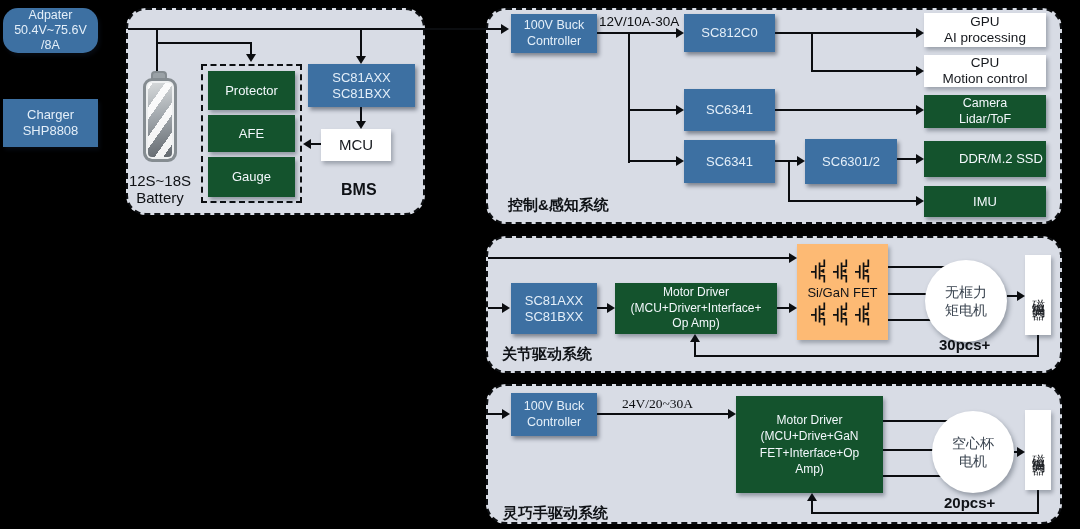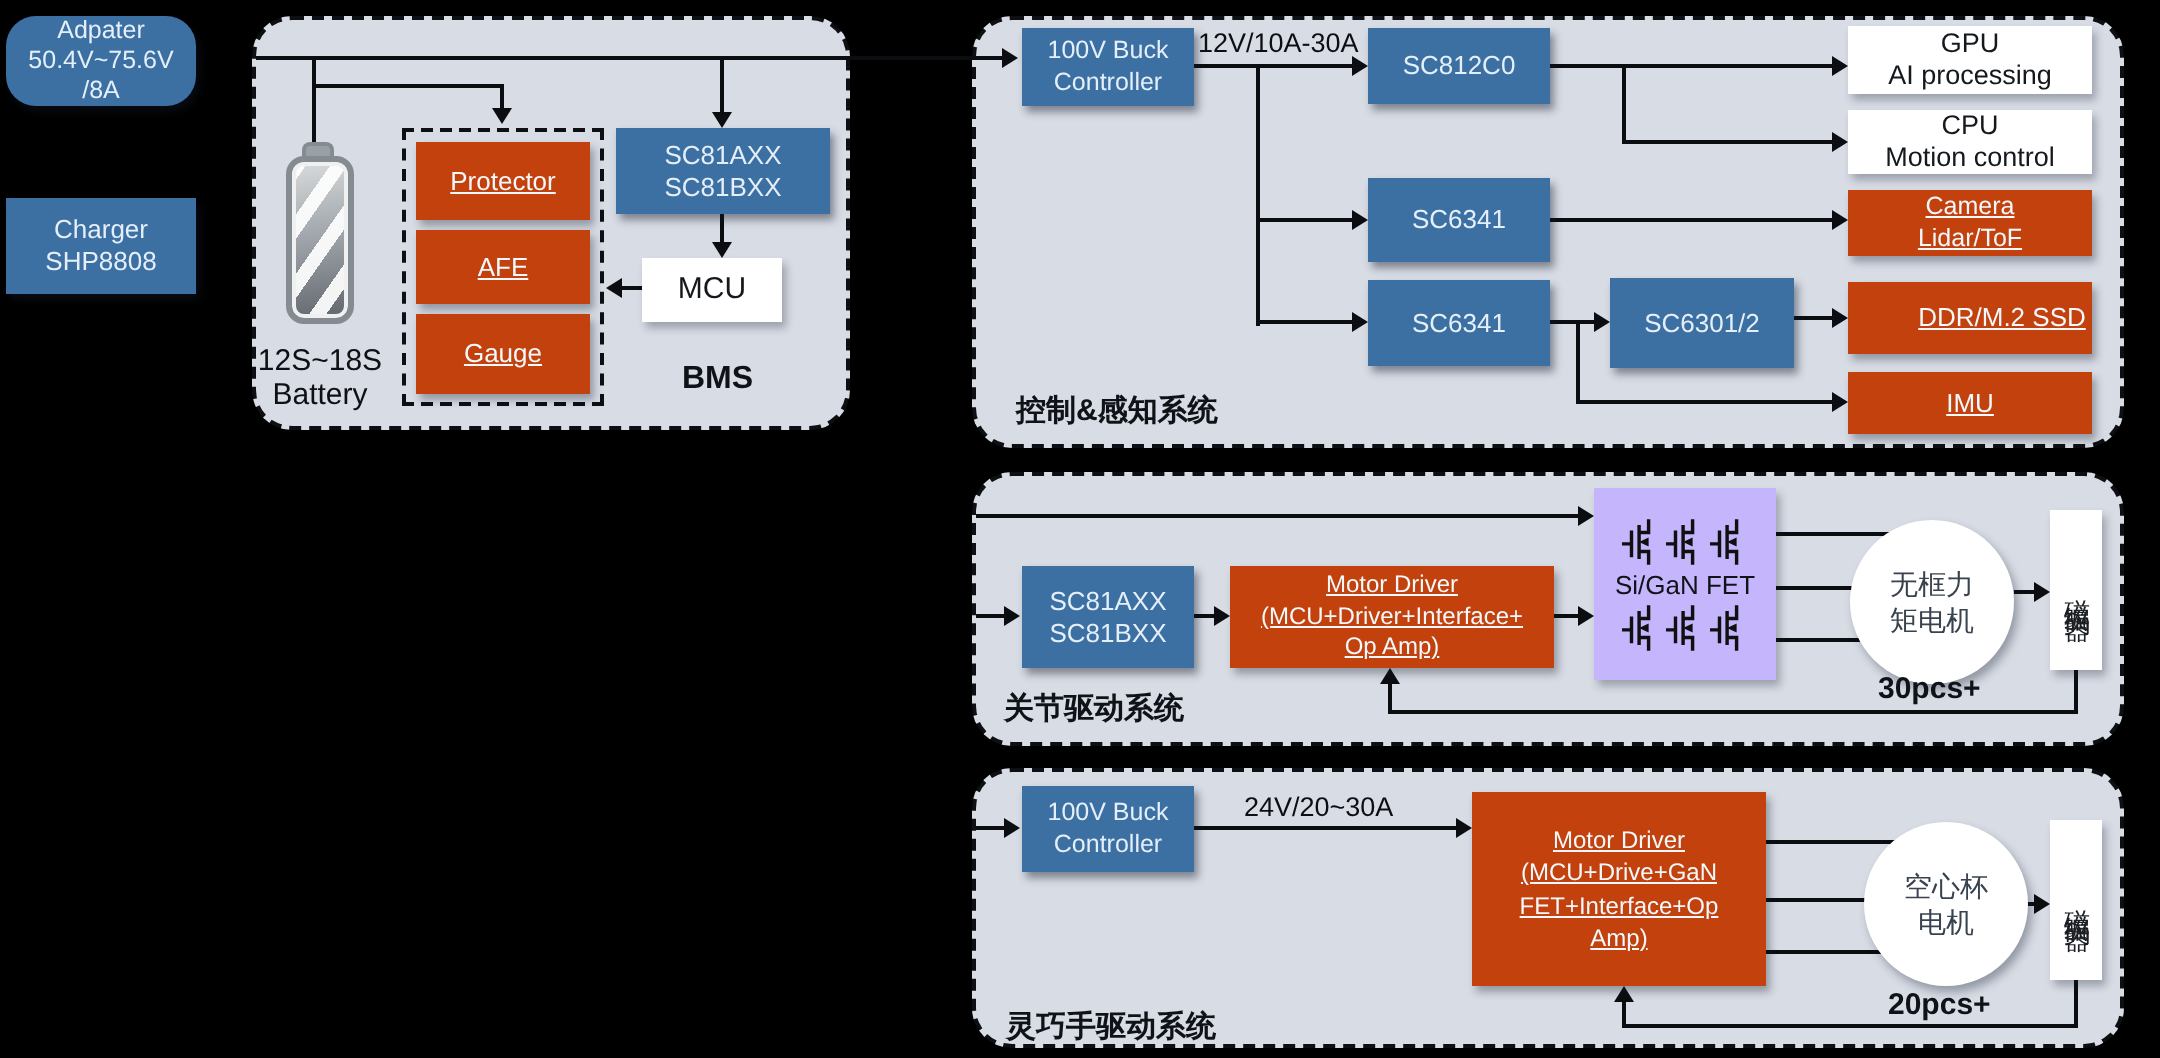--- a/index.html
+++ b/index.html
@@ -3,39 +3,39 @@
 <meta charset="utf-8">
 <style>
   html,body{margin:0;padding:0;background:#000;}
   *{box-sizing:border-box;}
   .stage{position:relative;width:1080px;height:529px;background:#000;overflow:hidden;
          font-family:"Liberation Sans","DejaVu Sans",sans-serif;}
   .panel{position:absolute;background:#d8dce5;border:2px dashed #0d0f12;border-radius:20px;z-index:0;}
   .blk{position:absolute;display:flex;flex-direction:column;align-items:center;justify-content:center;
        text-align:center;line-height:1.22;z-index:2;}
   .dark{background:#3d70a2;color:#e4eff9;box-shadow:2px 3px 4px rgba(15,25,40,.45);font-size:13px;}
-  .steel{background:#c2410c;color:#f3f8fc;box-shadow:2px 3px 4px rgba(15,25,40,.35);font-size:13px;text-decoration:underline;}
+  .steel{background:#14532d;color:#f3f8fc;box-shadow:2px 3px 4px rgba(15,25,40,.35);font-size:13px;}
   .white{background:#ffffff;color:#15181d;box-shadow:2px 3px 4px rgba(15,25,40,.3);font-size:13.5px;}
   .dashbox{position:absolute;border:2px dashed #0d0f12;z-index:1;}
   .ln{position:absolute;background:#0b0d10;z-index:1;}
   .ar{position:absolute;width:0;height:0;z-index:1;}
   .ar-r{border-top:5px solid transparent;border-bottom:5px solid transparent;border-left:8px solid #0b0d10;}
   .ar-l{border-top:5px solid transparent;border-bottom:5px solid transparent;border-right:8px solid #0b0d10;}
   .ar-d{border-left:5px solid transparent;border-right:5px solid transparent;border-top:8px solid #0b0d10;}
   .ar-u{border-left:5px solid transparent;border-right:5px solid transparent;border-bottom:8px solid #0b0d10;}
   .seclabel{position:absolute;color:#0f1216;font-size:15px;z-index:2;font-weight:bold;}
   .count{position:absolute;color:#0f1216;font-size:15px;font-weight:600;z-index:2;}
   .raillabel{position:absolute;color:#0c0e11;font-size:13.5px;z-index:2;}
   .motor{position:absolute;background:#fff;border-radius:50%;display:flex;flex-direction:column;
          align-items:center;justify-content:center;text-align:center;color:#39434f;font-size:14px;
          line-height:1.3;box-shadow:2px 3px 5px rgba(15,25,40,.35);z-index:2;}
   .enc{position:absolute;background:#fff;display:flex;align-items:center;justify-content:center;
        writing-mode:vertical-rl;text-orientation:upright;font-size:13px;letter-spacing:3px;
        color:#1b1e23;box-shadow:2px 3px 4px rgba(15,25,40,.3);z-index:2;}
-  .fetbox{position:absolute;background:#c4b5fd;display:flex;flex-direction:column;align-items:center;
+  .fetbox{position:absolute;background:#fdba74;display:flex;flex-direction:column;align-items:center;
           justify-content:center;color:#101318;font-size:13px;box-shadow:2px 3px 4px rgba(15,25,40,.3);
           z-index:2;gap:1px;padding:2px 0;}
   .fetrow{display:flex;gap:3px;}
   .fet{width:19px;height:26px;}
   .battlabel{position:absolute;text-align:center;color:#0e1014;font-size:15px;line-height:1.15;z-index:2;}
   .batt-nub{position:absolute;left:151px;top:71px;width:16px;height:9px;background:#9aa1a6;
             border:2px solid #858c91;border-bottom:none;border-radius:4px 4px 0 0;z-index:2;}
   .batt-body{position:absolute;left:143px;top:78px;width:34px;height:84px;border-radius:9px;
              border:3px solid #858c91;z-index:2;
              background:
@@ -248,21 +248,21 @@
   <div class="ar ar-u" style="left:690px;top:334px;"></div>
 
   <div class="seclabel" style="left:502px;top:345px;">关节驱动系统</div>
 
   <div class="ln" style="left:488px;top:413px;width:14px;height:2px;"></div>
   <div class="ar ar-r" style="left:502px;top:409px;"></div>
   <div class="blk dark" style="left:511px;top:393px;width:86px;height:43px;font-size:12.5px;">
     <span>100V Buck</span>
     <span>Controller</span>
   </div>
-  <div class="raillabel" style="left:622px;top:396px;">24V/20~30A</div>
+  <div class="raillabel" style="left:622px;top:396px;font-family:Liberation Serif, serif;">24V/20~30A</div>
   <div class="ln" style="left:597px;top:413px;width:131px;height:2px;"></div>
   <div class="ar ar-r" style="left:728px;top:409px;"></div>
 
   <div class="blk steel" style="left:736px;top:396px;width:147px;height:97px;font-size:12px;line-height:1.35;">
     <span>Motor Driver</span>
     <span>(MCU+Drive+GaN</span>
     <span>FET+Interface+Op</span>
     <span>Amp)</span>
   </div>
 

